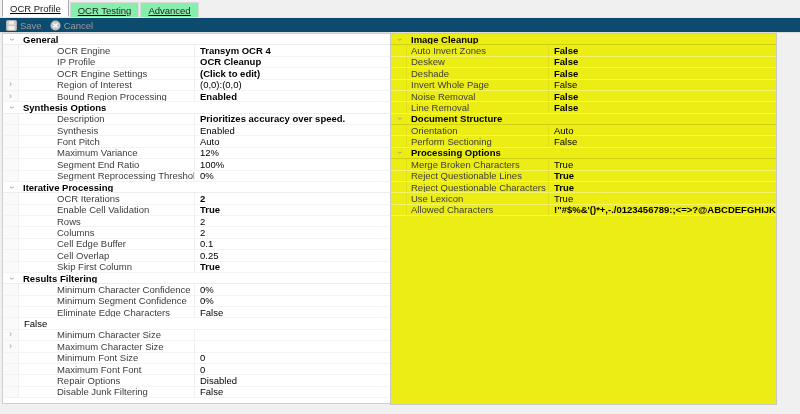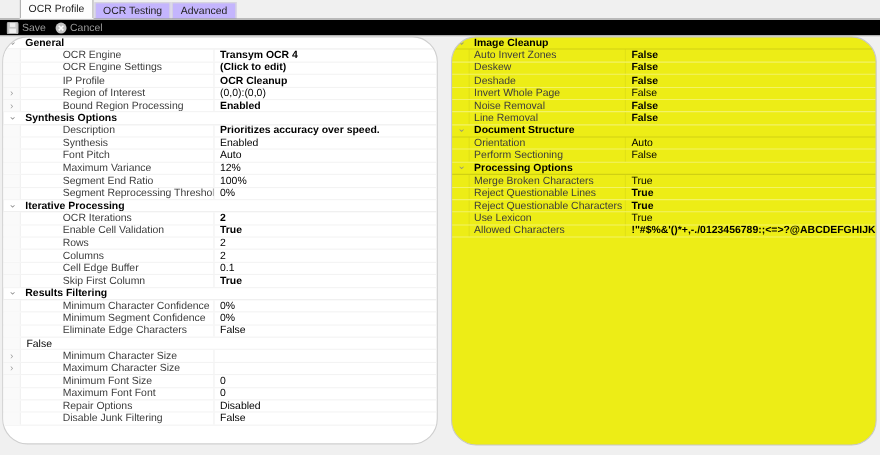--- a/index.html
+++ b/index.html
@@ -4,35 +4,35 @@
 <style>
   html,body{margin:0;padding:0;}
   body{
     width:800px;height:414px;position:relative;overflow:hidden;
     background:#f0f0f0;
     font-family:"Liberation Sans","DejaVu Sans",sans-serif;
     font-size:9.5px;color:#000;
     -webkit-font-smoothing:antialiased;
   }
   
-  .tabstrip{position:absolute;left:0;top:0;width:800px;height:17px;display:flex;align-items:flex-end;padding-left:18px;box-sizing:border-box;}
+  .tabstrip{position:absolute;left:0;top:0;width:800px;height:17px;display:flex;align-items:flex-end;padding-left:2px;box-sizing:border-box;text-decoration:underline;}
   .tab{height:14px;display:flex;align-items:center;padding:0 7px;margin-right:1px;
-       background:#c4b5fd;border:1px solid #d9d9d9;border-bottom:none;color:#222;cursor:default;}
+       background:#86efac;border:1px solid #d9d9d9;border-bottom:none;color:#222;cursor:default;}
   .tab.active{height:16px;background:#fdfdfd;border:1px solid #ababab;border-bottom:1px solid #fdfdfd;position:relative;z-index:2;}
   
-  .toolbar{position:absolute;left:0;top:17px;width:800px;height:16px;background:#000000;
+  .toolbar{position:absolute;left:0;top:17px;width:800px;height:16px;background:#0c4a6e;
            border-top:1px solid #e6e6e6;border-bottom:1px solid #dcdcdc;box-sizing:border-box;
            display:flex;align-items:center;padding-left:4px;}
   .tool-btn{display:flex;align-items:center;gap:3px;color:#9b9b9b;padding:0 6px 0 2px;height:14px;}
   .tool-btn svg{display:block;}
   
   .content{position:absolute;left:0;top:33px;width:800px;height:381px;background:#f0f0f0;}
-  .pgrid{position:absolute;box-sizing:border-box;overflow:hidden;border-radius:23px;}
+  .pgrid{position:absolute;box-sizing:border-box;overflow:hidden;}
   .pgrid-left{left:2px;top:0;width:396px;height:371px;background:#ffffff;border:1px solid #cfcfcf;}
-  .pgrid-right{left:410px;top:0;width:387px;height:372px;background:#eded16;border:1px solid #c8c8c8;}
+  .pgrid-right{left:390px;top:0;width:387px;height:372px;background:#eded16;border:1px solid #c8c8c8;}
   
   .row{display:flex;align-items:center;height:11.38px;box-sizing:border-box;white-space:nowrap;}
   .pgrid-left .row{border-bottom:1px solid #f3f3f3;}
   .pgrid-right .row{border-bottom:1px solid rgba(255,255,255,0.35);}
   .cell-indent{width:16px;min-width:16px;height:100%;display:flex;align-items:center;justify-content:center;box-sizing:border-box;}
   .pgrid-left .row.item .cell-indent{border-right:1px solid #f0f0f0;background:#fafafa;}
   .pgrid-right .row.item .cell-indent{border-right:1px solid rgba(0,0,0,0.05);}
   .cell-label{width:142px;min-width:142px;padding-left:4px;height:100%;display:flex;align-items:center;
               box-sizing:border-box;overflow:hidden;color:#3c3c3c;}
   .pgrid-left .row.item .cell-label{border-right:1px solid #f0f0f0;margin-left:34px;}
@@ -91,29 +91,29 @@
         </span>
         <span class="cell-label">General</span>
       </div>
       <div class="row item">
         <span class="cell-indent"></span>
         <span class="cell-label">OCR Engine</span>
         <span class="cell-value bold">Transym OCR 4</span>
       </div>
       <div class="row item">
         <span class="cell-indent"></span>
+        <span class="cell-label">IP Profile</span>
+        <span class="cell-value bold">OCR Cleanup</span>
+      </div>
+      <div class="row item">
+        <span class="cell-indent"></span>
         <span class="cell-label">OCR Engine Settings</span>
         <span class="cell-value bold">(Click to edit)</span>
       </div>
       <div class="row item">
-        <span class="cell-indent"></span>
-        <span class="cell-label">IP Profile</span>
-        <span class="cell-value bold">OCR Cleanup</span>
-      </div>
-      <div class="row item">
         <span class="cell-indent">
           <span class="arr">›</span>
         </span>
         <span class="cell-label">Region of Interest</span>
         <span class="cell-value">(0,0):(0,0)</span>
       </div>
       <div class="row item">
         <span class="cell-indent">
           <span class="arr">›</span>
         </span>
@@ -179,20 +179,25 @@
       </div>
       <div class="row item">
         <span class="cell-indent"></span>
         <span class="cell-label">Columns</span>
         <span class="cell-value">2</span>
       </div>
       <div class="row item">
         <span class="cell-indent"></span>
         <span class="cell-label">Cell Edge Buffer</span>
         <span class="cell-value">0.1</span>
+      </div>
+      <div class="row item">
+        <span class="cell-indent"></span>
+        <span class="cell-label">Cell Overlap</span>
+        <span class="cell-value">0.25</span>
       </div>
       <div class="row item">
         <span class="cell-indent"></span>
         <span class="cell-label">Skip First Column</span>
         <span class="cell-value bold">True</span>
       </div>
       <div class="row category">
         <span class="cell-indent">
           <span class="chev">›</span>
         </span>

